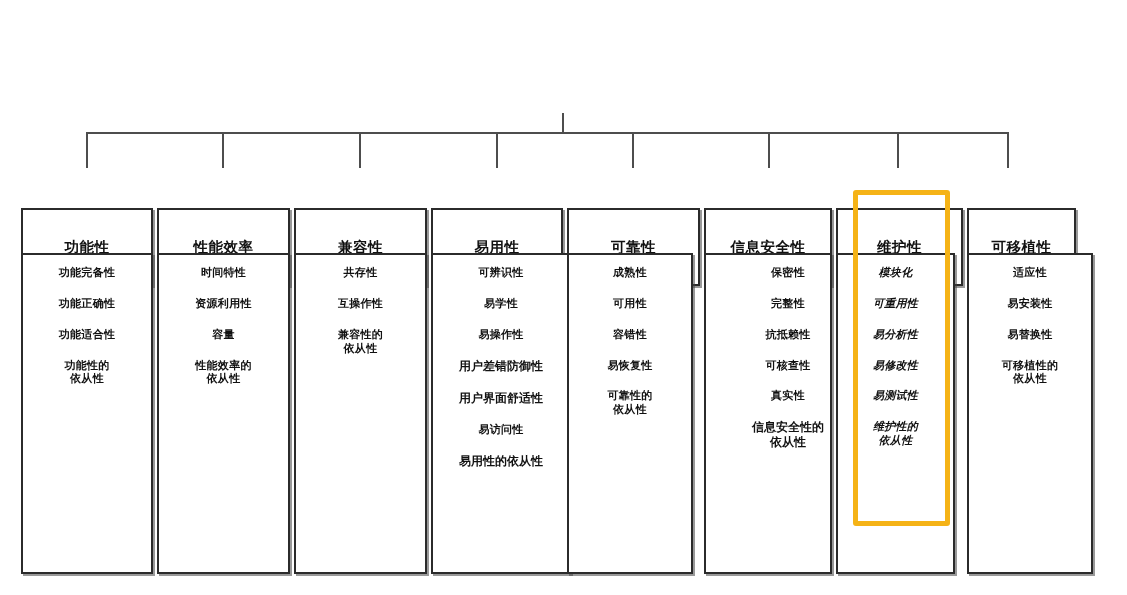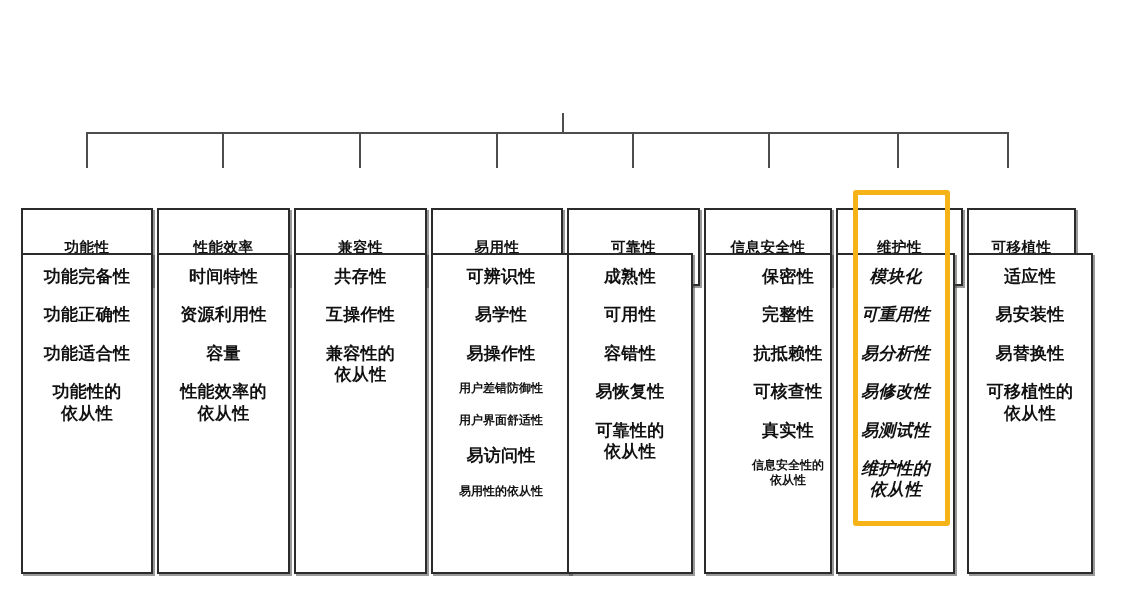--- a/index.html
+++ b/index.html
@@ -81,21 +81,21 @@
     top: 86px;
     left: 0;
     height: 321px;
     border: 2px solid #2b2b2b;
     box-sizing: border-box;
     background: #ffffff;
     padding-top: 11px;
     box-shadow: 2px 2px 0 0 rgba(70,70,70,0.55);
   }
   .sub-item {
-    font-size: 17px;
+    font-size: 11px;
     font-weight: 700;
     text-align: center;
     line-height: 1.26;
     color: #111111;
     margin-bottom: 17px;
     padding: 0 2px;
     white-space: pre-line;
     letter-spacing: 0.3px;
   }
   .sub-item.narrow { font-size: 12px; letter-spacing: 0px; }

